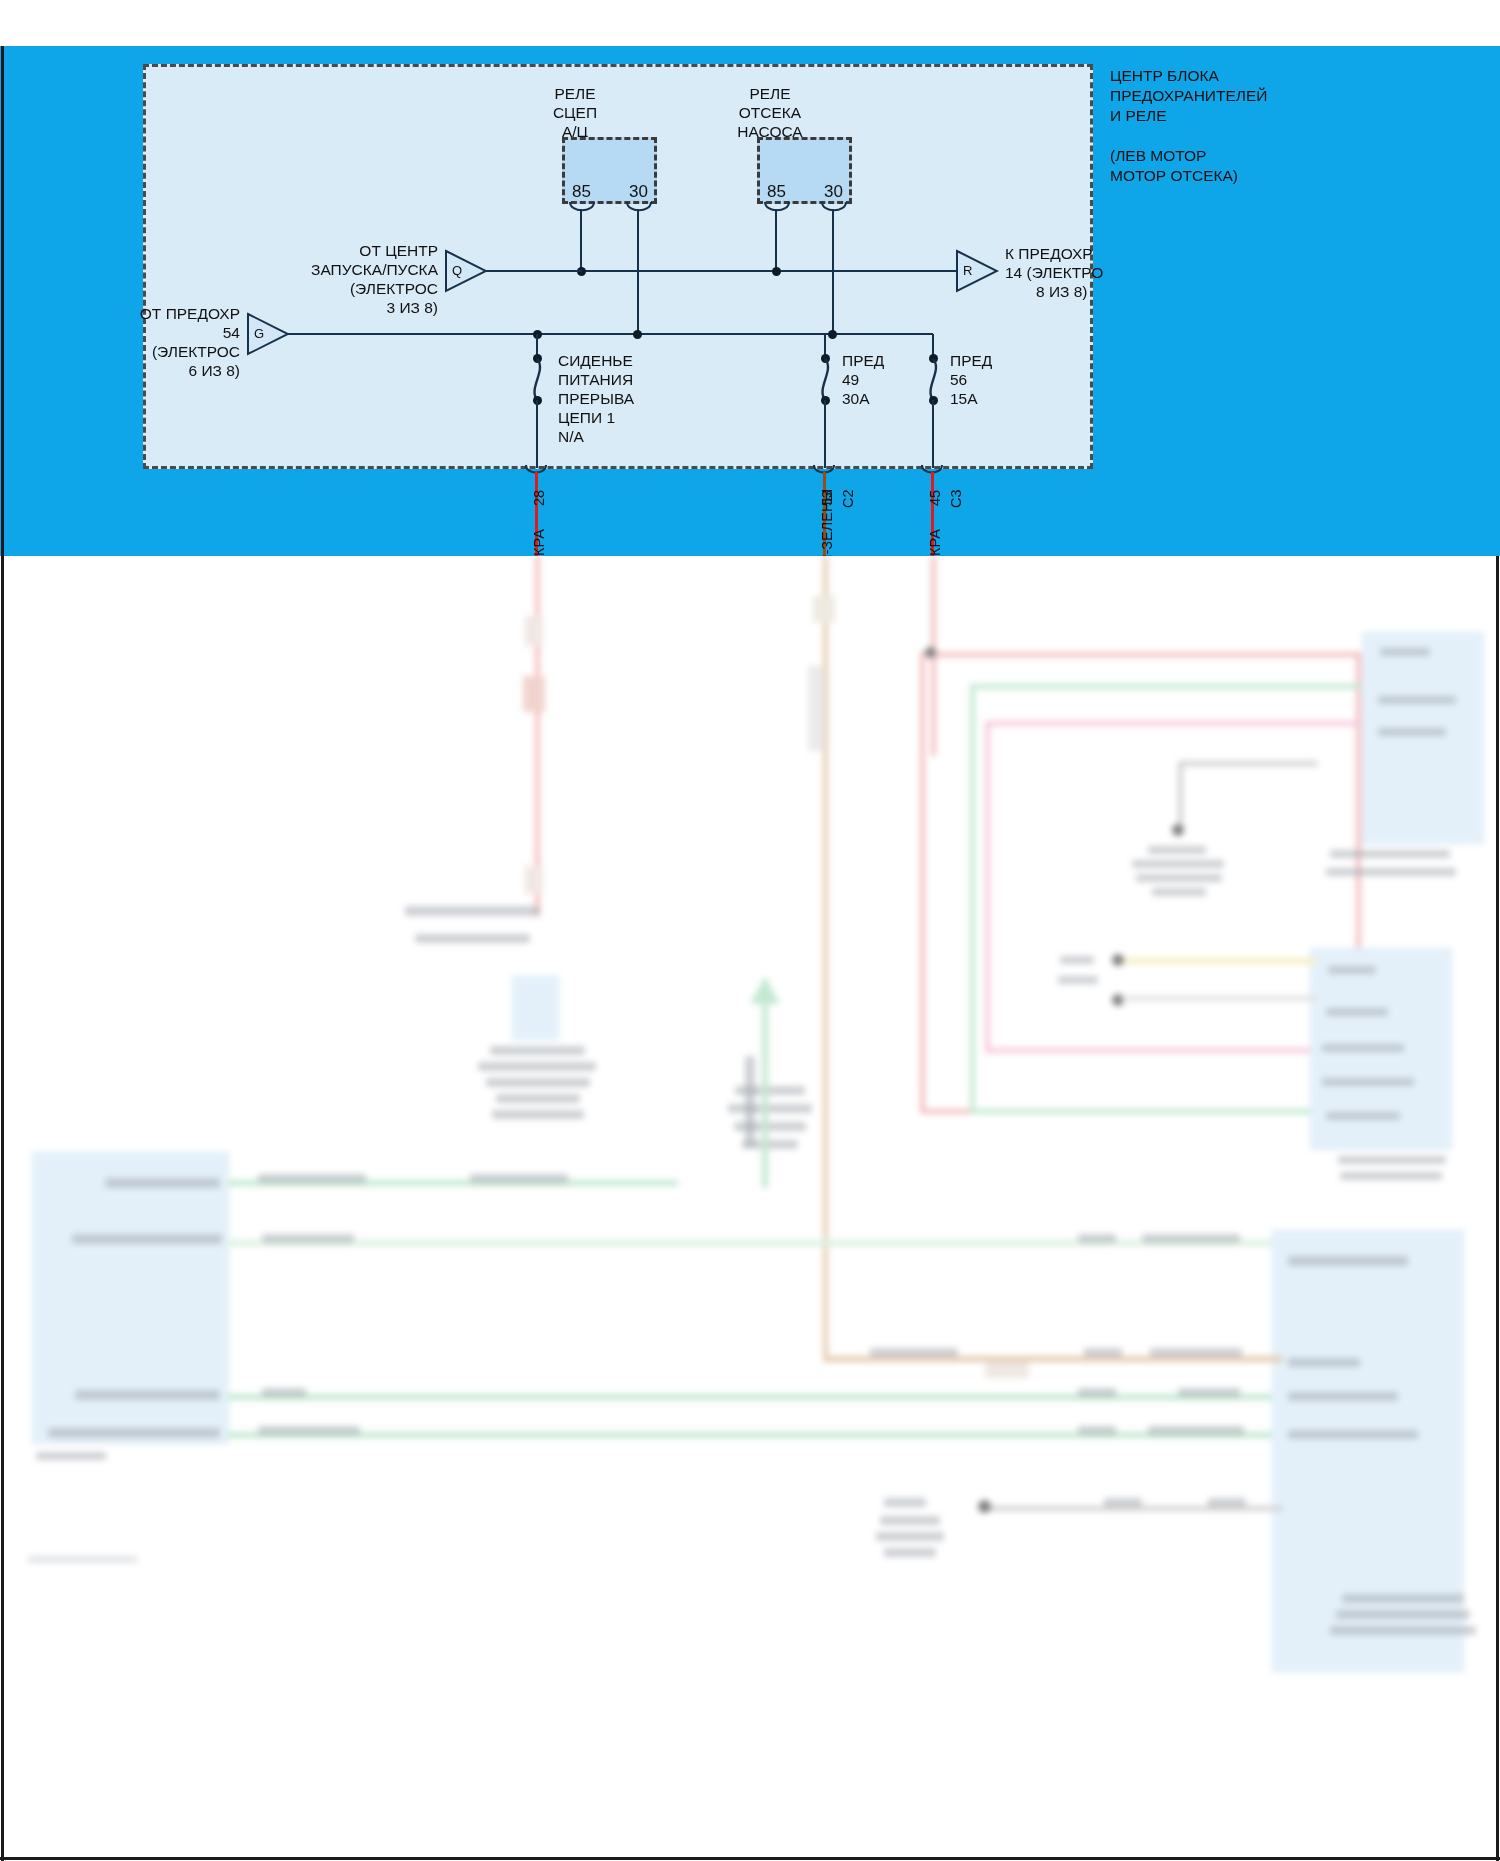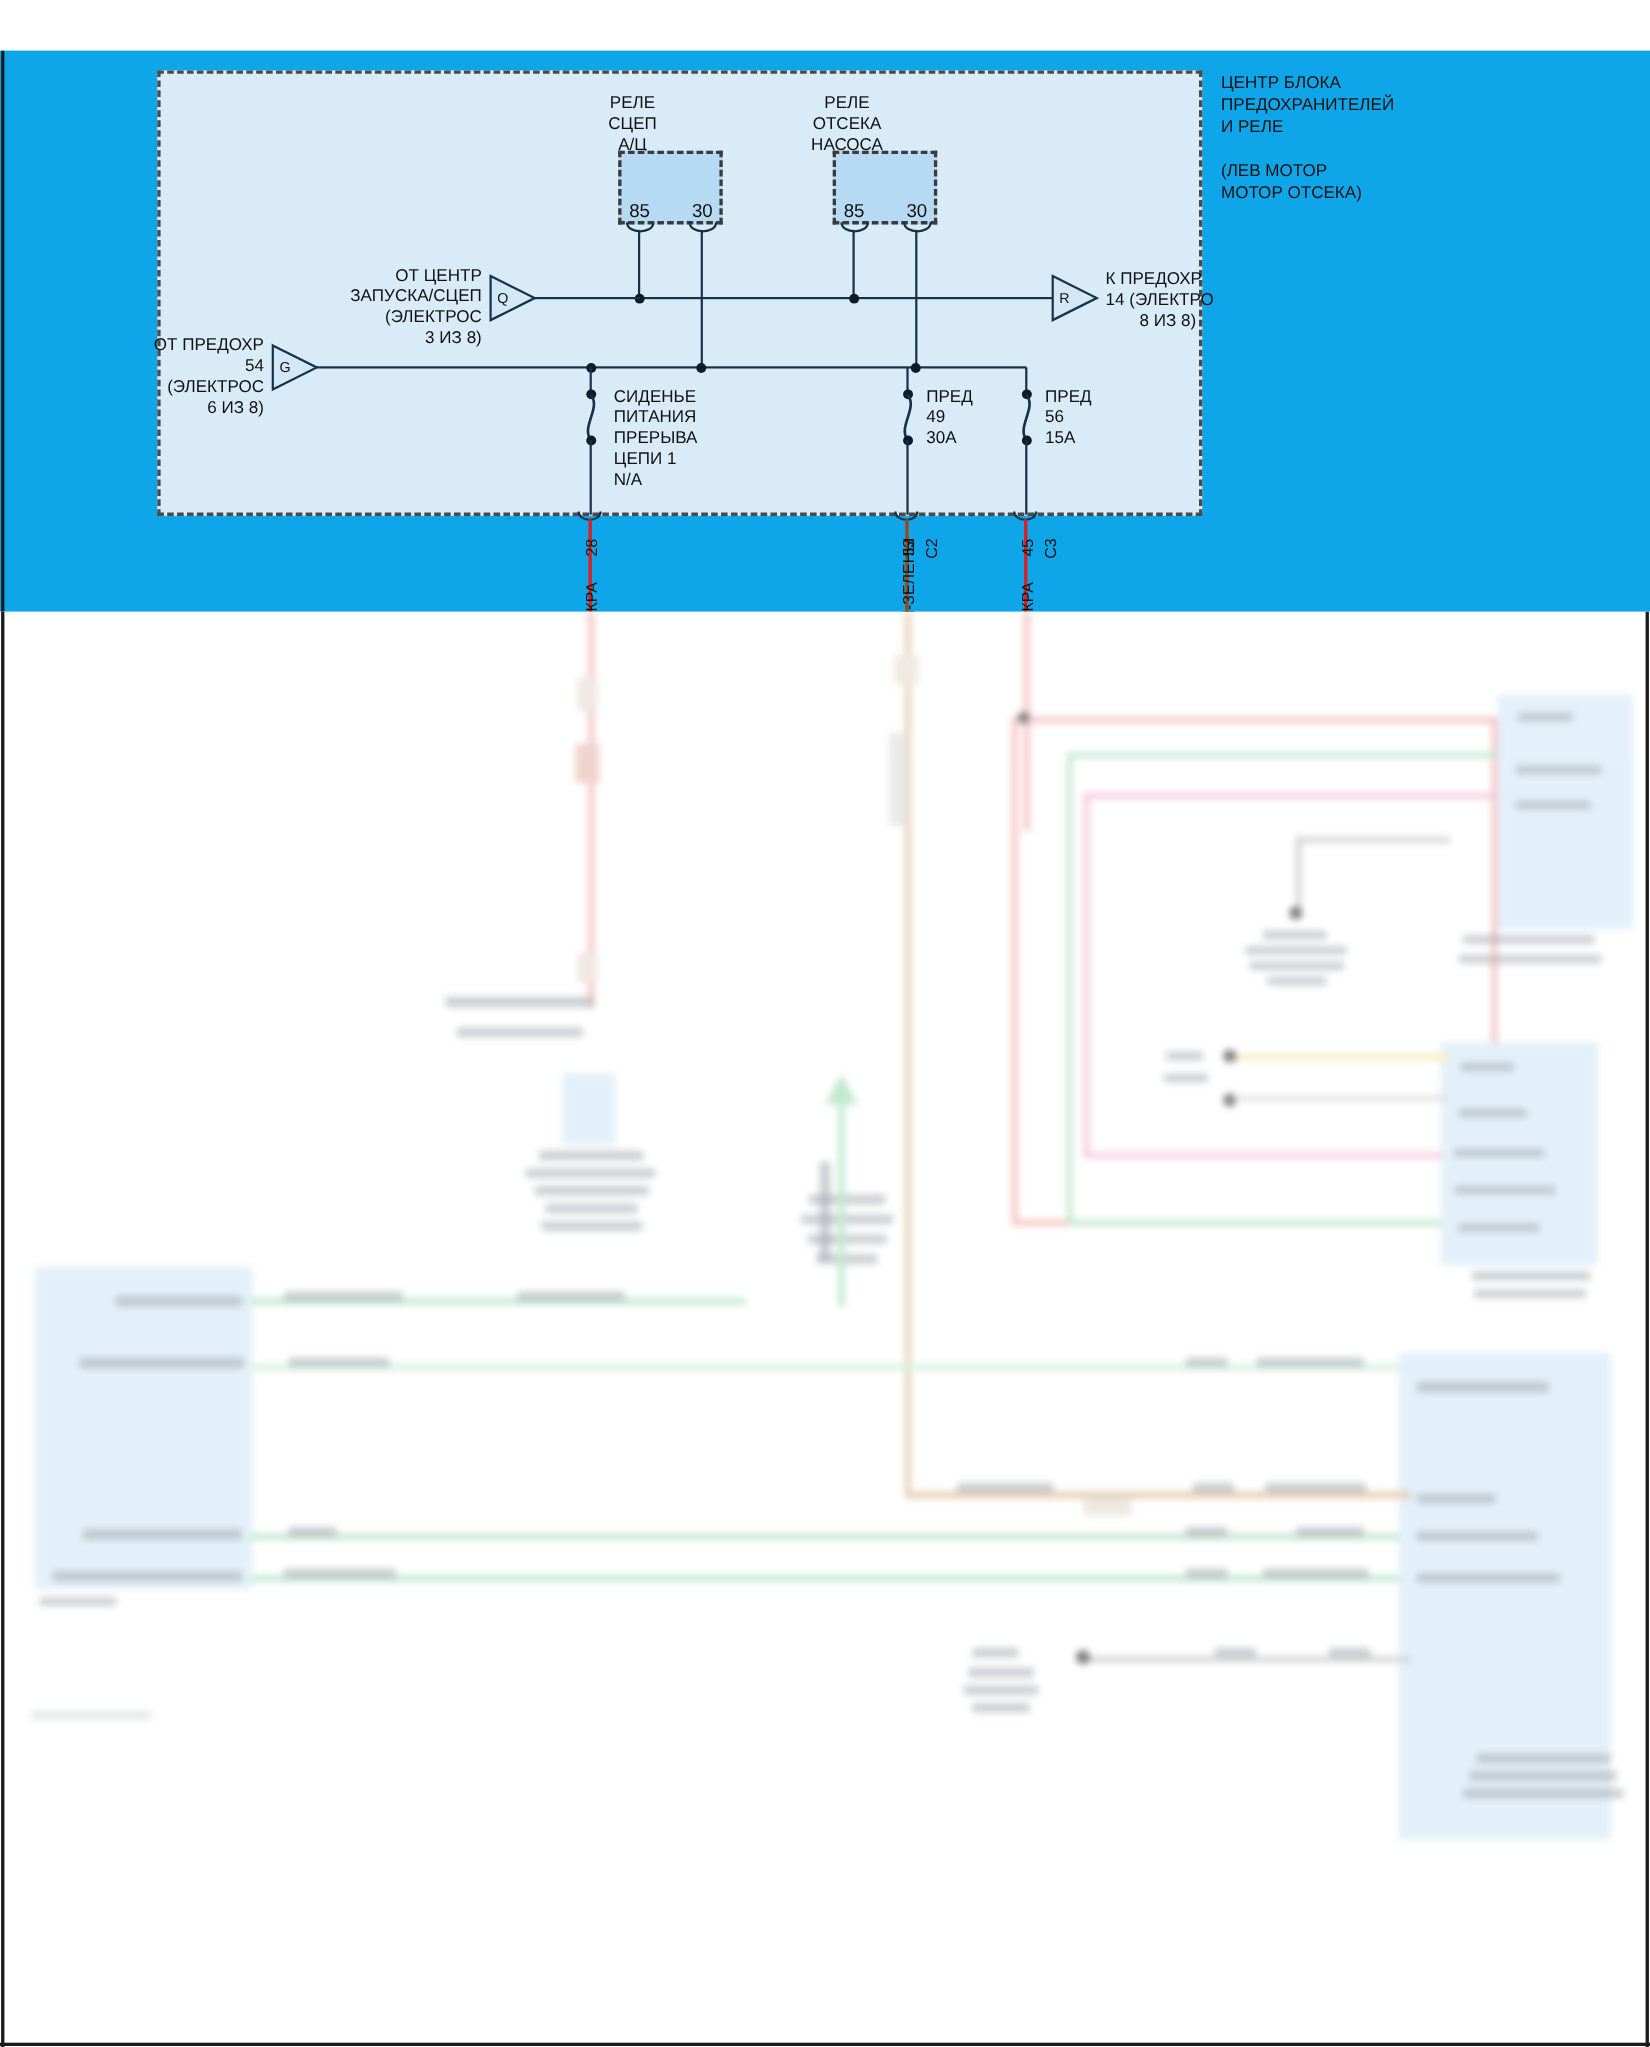--- a/index.html
+++ b/index.html
@@ -93,21 +93,21 @@
     <svg class="trisvg" style="left:820px;top:155px;" width="32" height="14">
       <path d="M2 1 C2 12, 26 12, 26 1" fill="none" stroke="#16314a" stroke-width="2"></path>
     </svg>
     <div class="wire v" style="left:832px;top:163px;height:124px;"></div>
 
     <div class="wire h" style="left:581px;top:224px;width:380px;"></div>
     <div class="dot" style="left:577px;top:221px;"></div>
     <div class="dot" style="left:772px;top:221px;"></div>
 
     <div class="lbl r" style="left:300px;top:195px;width:138px;">ОТ ЦЕНТР</div>
-    <div class="lbl r" style="left:300px;top:214px;width:138px;">ЗАПУСКА/СЦЕП</div>
+    <div class="lbl r" style="left:300px;top:214px;width:138px;">ЗАПУСКА/ПУСКА</div>
     <div class="lbl r" style="left:300px;top:233px;width:138px;">(ЭЛЕКТРОС</div>
     <div class="lbl r" style="left:300px;top:252px;width:138px;">3 ИЗ 8)</div>
     <svg class="trisvg" style="left:444px;top:203px;" width="44" height="44">
       <polygon points="2,2 42,22 2,42" fill="#d2e7f7" stroke="#16314a" stroke-width="2"></polygon>
     </svg>
     <div class="lbl" style="left:452px;top:215px;font-size:13px;">Q</div>
     <div class="wire h" style="left:486px;top:224px;width:96px;"></div>
 
     <svg class="trisvg" style="left:955px;top:203px;" width="44" height="44">
       <polygon points="2,2 42,22 2,42" fill="#d2e7f7" stroke="#16314a" stroke-width="2"></polygon>

